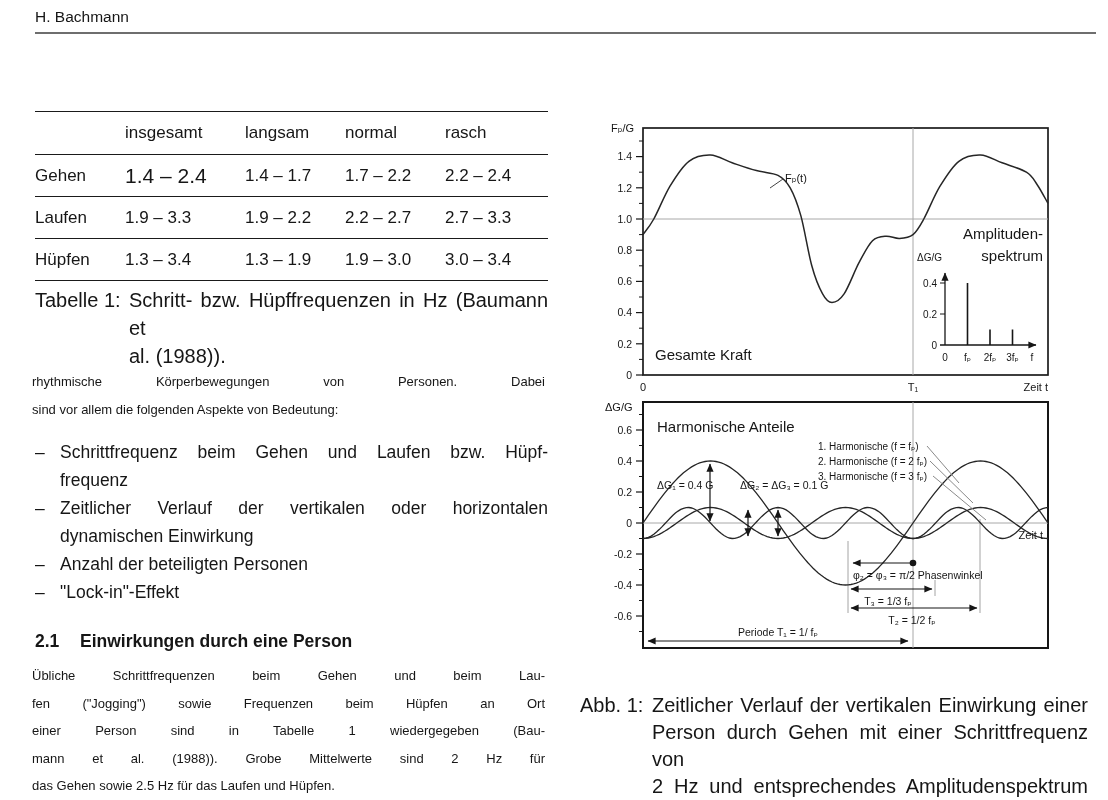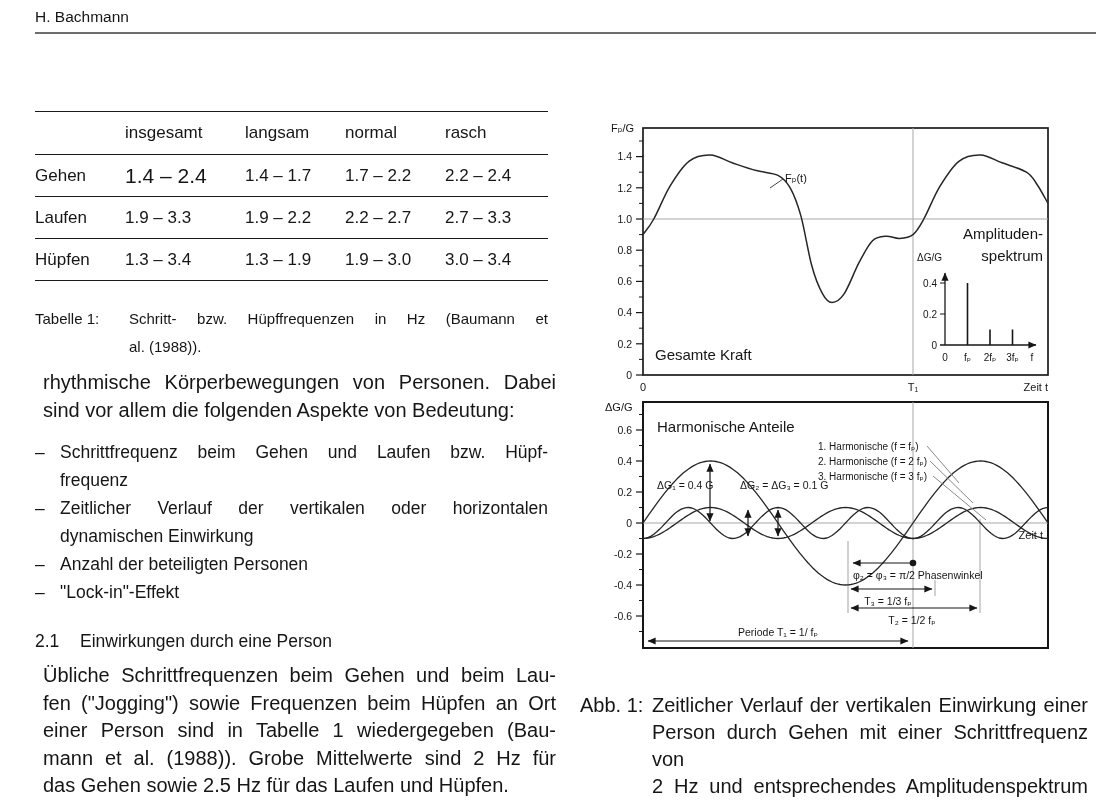--- a/index.html
+++ b/index.html
@@ -8,35 +8,35 @@
   .abs{position:absolute}
   .hdr{left:35px;top:8px;font-size:15.5px}
   .hdr-rule{left:35px;top:32px;width:1061px;height:2px;background:#6e6e6e}
 
   table.tbl{position:absolute;left:35px;top:111px;width:513px;border-collapse:collapse;table-layout:fixed}
   .tbl th,.tbl td{font-weight:400;text-align:left;padding:0;font-size:17px;color:#161616}
   .tbl thead tr{border-top:1.8px solid #1a1a1a;border-bottom:1.8px solid #1a1a1a;height:43px}
   .tbl tbody tr{border-bottom:1.8px solid #1a1a1a;height:42px}
   td.big{font-size:21px}
 
-  .tcap{left:35px;top:305px;width:513px;font-size:15px;line-height:28px}
+  .tcap{left:35px;top:286px;width:513px;font-size:20px;line-height:28px}
   .tcap .cap-body{margin-left:94px}
   .cap-label{position:absolute;left:0;top:0}
   .jline{text-align:justify;text-align-last:justify}
   .nline{text-align:left}
 
-  .para{left:43px;width:513px;font-size:20px;line-height:28px}
+  .para{left:32px;width:513px;font-size:13px;line-height:28px}
   .p1{top:368px}
   .p2{top:662px;line-height:27.6px}
 
   .bullets{left:35px;top:438px;width:513px;font-size:17.5px;line-height:28px}
   .bitem{position:relative;padding-left:25px}
   .dash{position:absolute;left:0;top:0}
 
-  .h2{left:35px;top:631px;font-size:17.5px;font-weight:400}
+  .h2{left:35px;top:631px;font-size:17.5px;font-weight:700}
   .h2num{display:inline-block;width:45px}
 
   .figcap{left:580px;top:692px;width:508px;font-size:20px;line-height:27px}
   .figcap .cap-body{margin-left:72px}
 
   svg text{font-family:"Liberation Sans","DejaVu Sans",sans-serif;fill:#161616}
   .t10{font-size:10.5px}
   .t11{font-size:11px}
   .t98{font-size:10px}
   .t15{font-size:15px}

